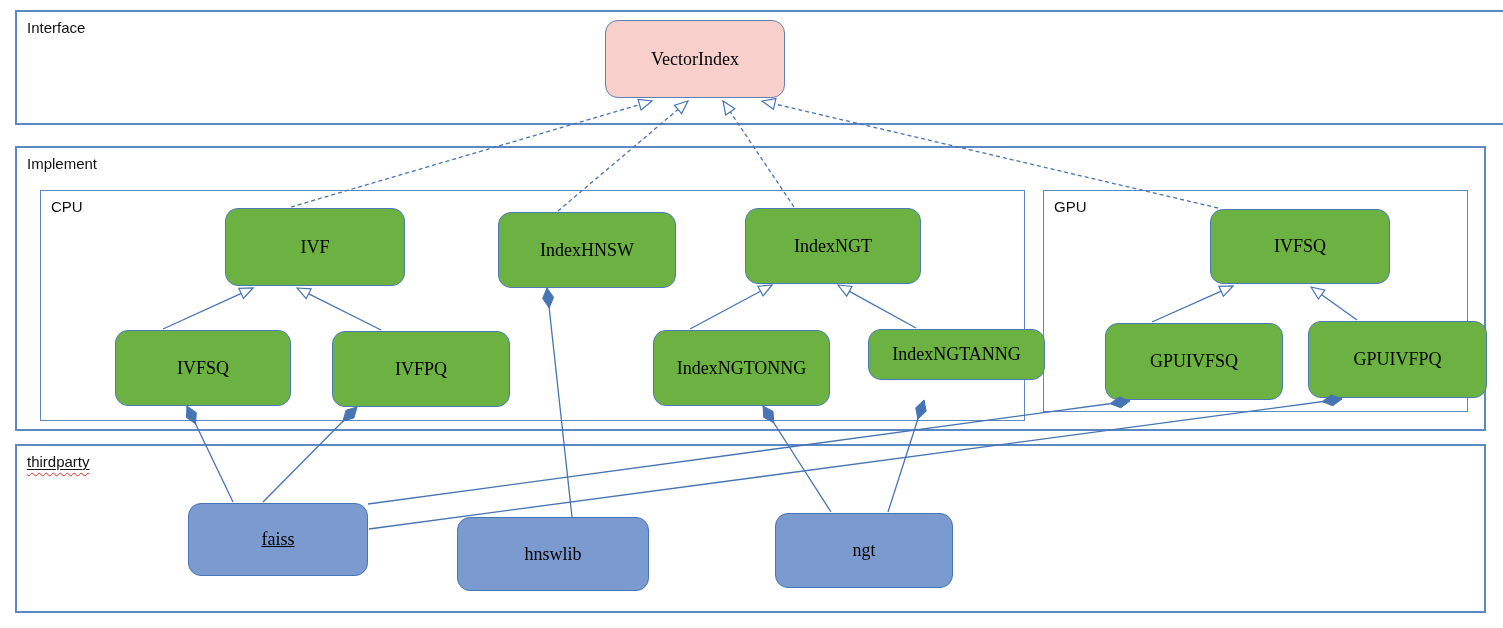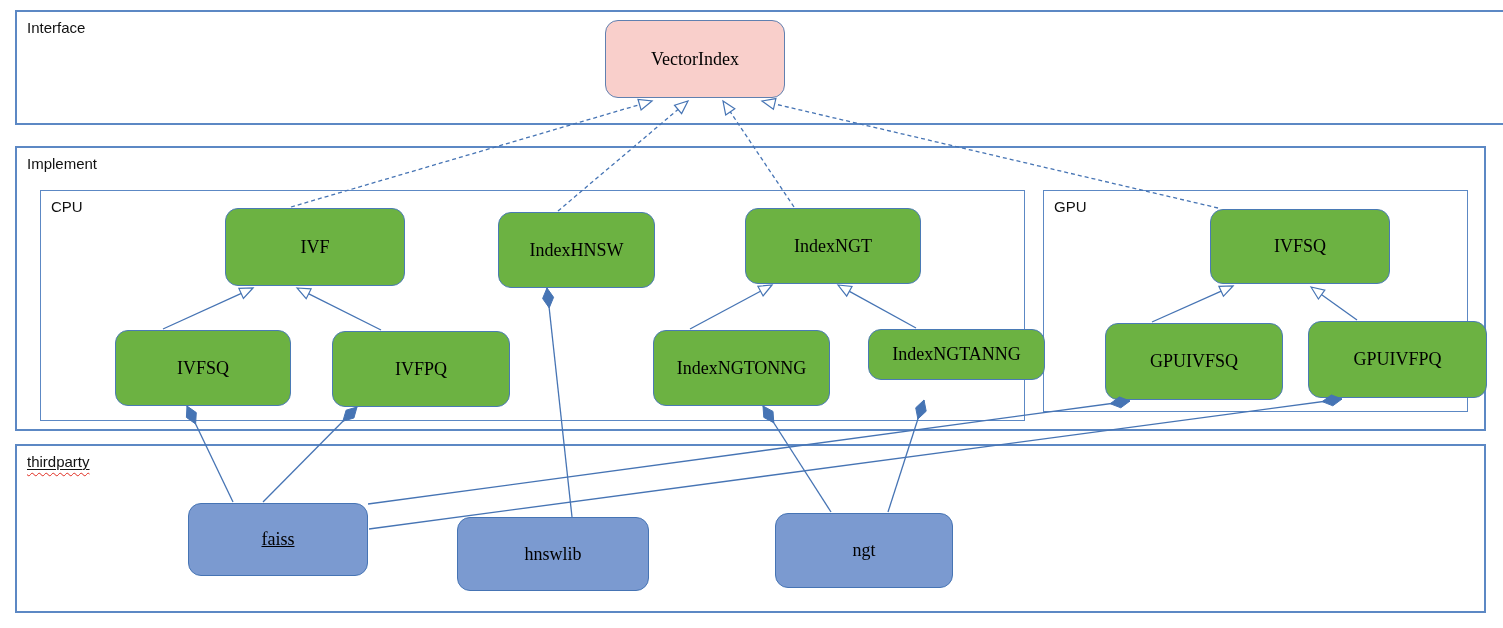--- a/index.html
+++ b/index.html
@@ -77,21 +77,21 @@
     </div>
     <div class="container-box" style="left: 15px; top: 444px; width: 1471px; height: 169px;">
       <span class="section-label misspelled-outer"><span class="misspelled-inner">thirdparty</span></span>
     </div>
     <div class="node kind-interface" style="left: 605px; top: 20px; width: 180px; height: 78px;">
       <span>VectorIndex</span>
     </div>
     <div class="node kind-class" style="left: 185px; top: 208px; width: 180px; height: 78px;">
       <span>IVF</span>
     </div>
-    <div class="node kind-class" style="left: 458px; top: 212px; width: 157px; height: 76px;">
+    <div class="node kind-class" style="left: 458px; top: 212px; width: 178px; height: 76px;">
       <span>IndexHNSW</span>
     </div>
     <div class="node kind-class" style="left: 705px; top: 208px; width: 176px; height: 76px;">
       <span>IndexNGT</span>
     </div>
     <div class="node kind-class" style="left: 1170px; top: 209px; width: 180px; height: 75px;">
       <span>IVFSQ</span>
     </div>
     <div class="node kind-class" style="left: 75px; top: 330px; width: 176px; height: 76px;">
       <span>IVFSQ</span>

